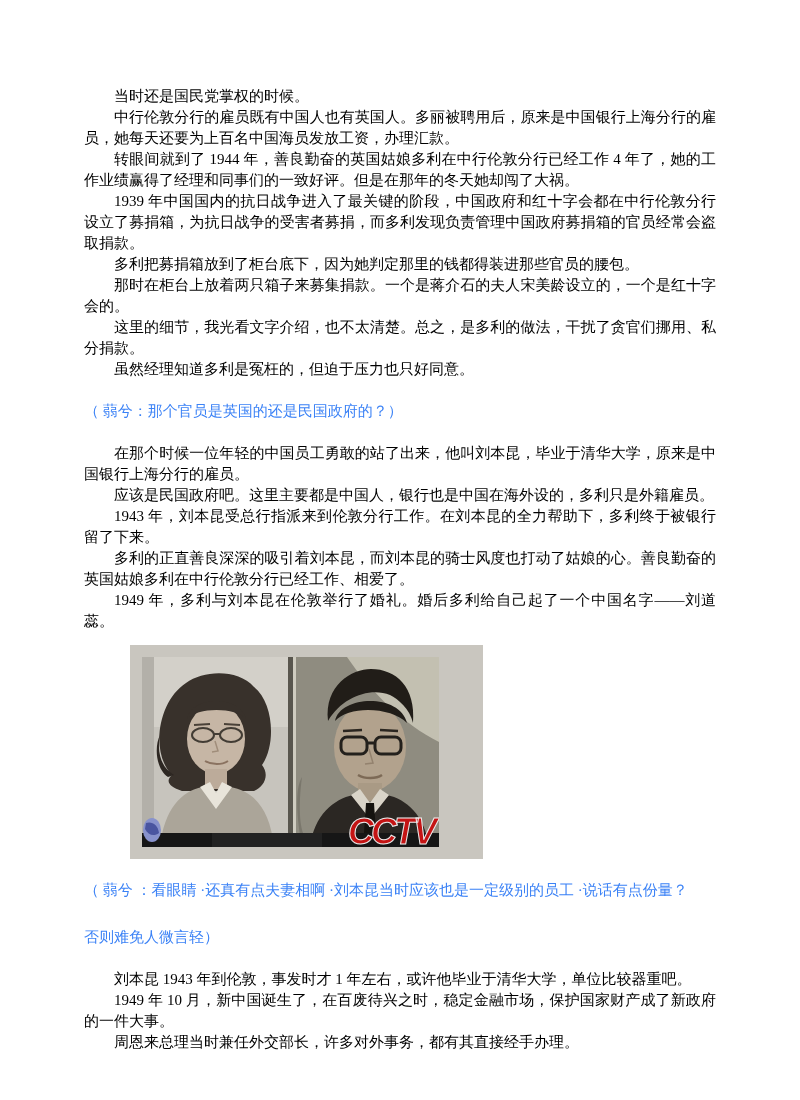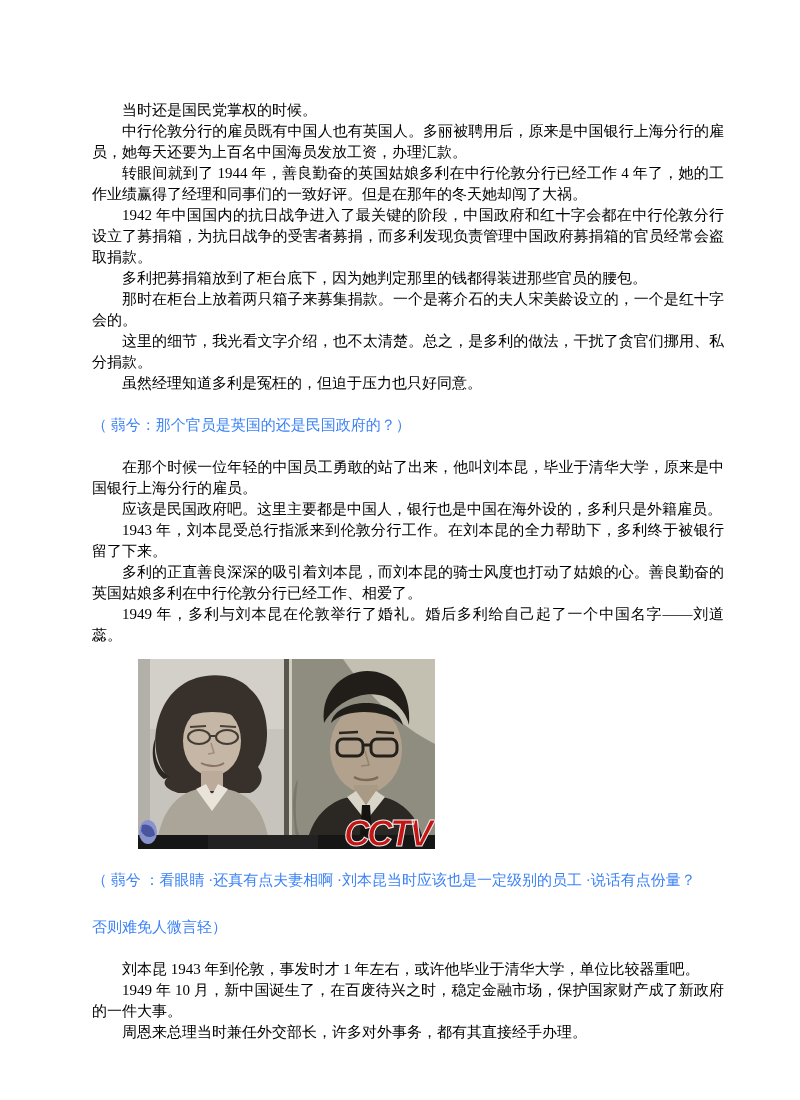--- a/index.html
+++ b/index.html
@@ -2,49 +2,49 @@
 <html><head>
 <meta charset="utf-8">
 <style>
   html,body { margin:0; padding:0; }
   body {
     width:800px; height:1100px; background:#ffffff; position:relative;
     font-family:"Liberation Serif","DejaVu Serif",serif;
     color:#000000; overflow:hidden;
   }
   .doc {
-    position:absolute; left:84px; top:100px; width:632px;
-    font-size:15px; line-height:21px; text-align:justify;margin-left:8px;
+    position:absolute; left:84px; top:86px; width:632px;
+    font-size:15px; line-height:21px; text-align:justify;
   }
   p { margin:0; }
   .para { text-indent:2em; }
   .comment { color:#3b82f6; text-indent:0; }
   .comment-1 { margin:21px 0; }
   .comment-2a { margin:21px 0 0 0; }
   .comment-2b { margin:26px 0 21px 0; }
   figure.photo {
-    margin:13px 0 14px 46px; padding:0;
-    width:297px; height:190px; overflow:hidden; position:relative;
+    margin:13px 0 14px 46px; padding:12px;
+    width:329px; height:190px; overflow:hidden; position:relative;
     background:#c9c6bf;
   }
   figure.photo svg { display:block; }
   .wm-text {
     font-family:"Liberation Sans","DejaVu Sans",sans-serif;
     font-weight:bold; font-style:italic;
   }
 </style>
 </head>
 <body>
 
 <div class="doc">
 
   <p class="para">当时还是国民党掌权的时候。</p>
   <p class="para">中行伦敦分行的雇员既有中国人也有英国人。多丽被聘用后，原来是中国银行上海分行的雇员，她每天还要为上百名中国海员发放工资，办理汇款。</p>
   <p class="para">转眼间就到了 1944 年，善良勤奋的英国姑娘多利在中行伦敦分行已经工作 4 年了，她的工作业绩赢得了经理和同事们的一致好评。但是在那年的冬天她却闯了大祸。</p>
-  <p class="para">1942 年中国国内的抗日战争进入了最关键的阶段，中国政府和红十字会都在中行伦敦分行设立了募捐箱，为抗日战争的受害者募捐，而多利发现负责管理中国政府募捐箱的官员经常会盗取捐款。</p>
+  <p class="para">1939 年中国国内的抗日战争进入了最关键的阶段，中国政府和红十字会都在中行伦敦分行设立了募捐箱，为抗日战争的受害者募捐，而多利发现负责管理中国政府募捐箱的官员经常会盗取捐款。</p>
   <p class="para">多利把募捐箱放到了柜台底下，因为她判定那里的钱都得装进那些官员的腰包。</p>
   <p class="para">那时在柜台上放着两只箱子来募集捐款。一个是蒋介石的夫人宋美龄设立的，一个是红十字会的。</p>
   <p class="para">这里的细节，我光看文字介绍，也不太清楚。总之，是多利的做法，干扰了贪官们挪用、私分捐款。</p>
   <p class="para">虽然经理知道多利是冤枉的，但迫于压力也只好同意。</p>
 
   <p class="comment comment-1">（ 蒻兮：那个官员是英国的还是民国政府的？）</p>
 
   <p class="para">在那个时候一位年轻的中国员工勇敢的站了出来，他叫刘本昆，毕业于清华大学，原来是中国银行上海分行的雇员。</p>
   <p class="para">应该是民国政府吧。这里主要都是中国人，银行也是中国在海外设的，多利只是外籍雇员。</p>
   <p class="para">1943 年，刘本昆受总行指派来到伦敦分行工作。在刘本昆的全力帮助下，多利终于被银行留了下来。</p>

